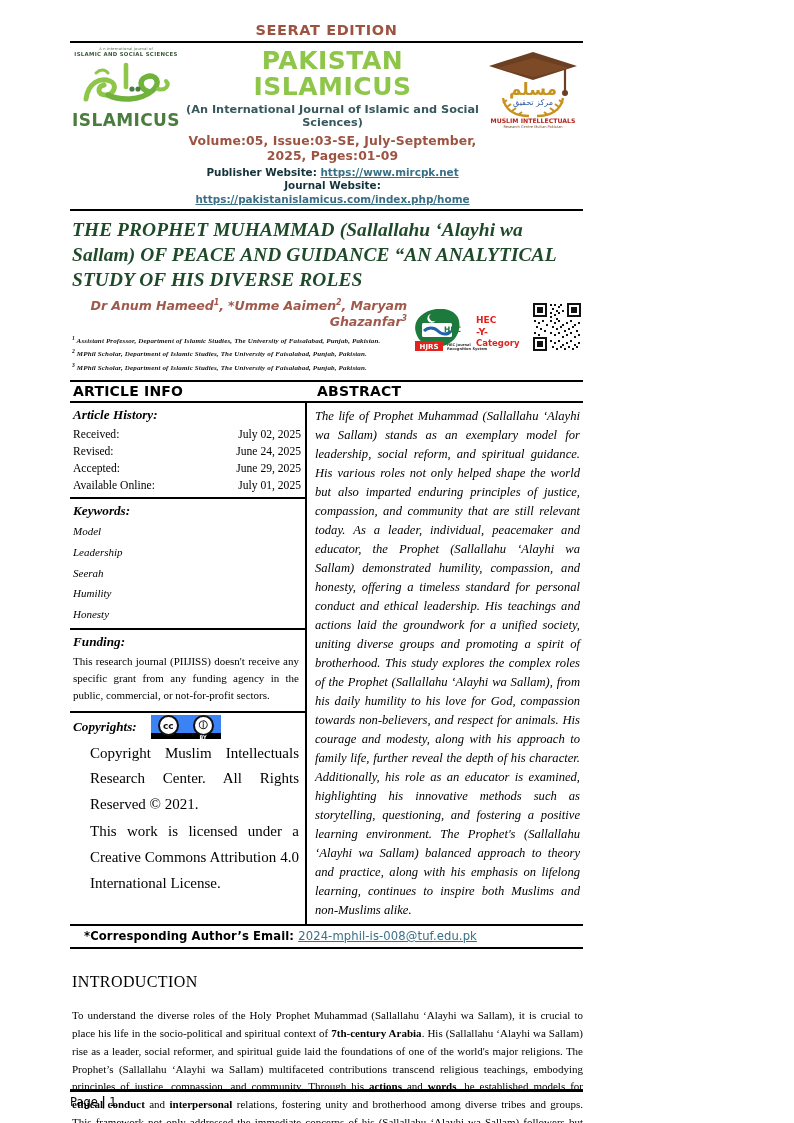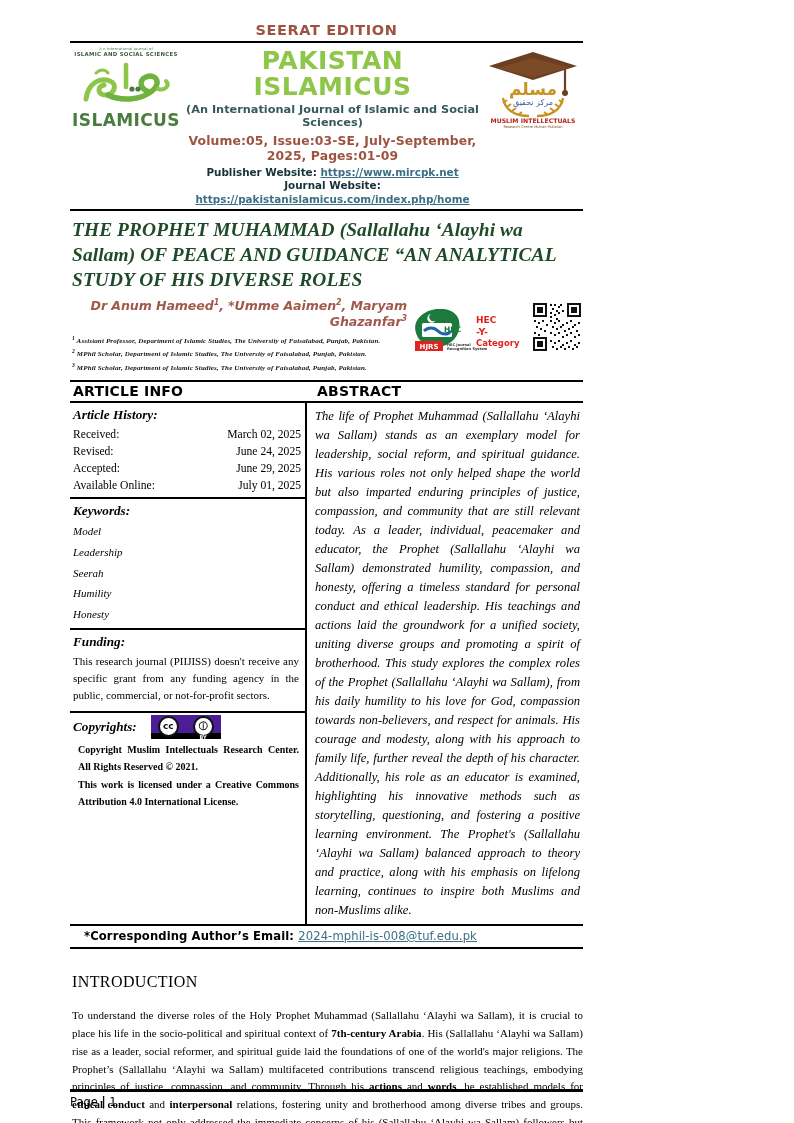--- a/index.html
+++ b/index.html
@@ -253,49 +253,48 @@
   }
   .copy-block { padding: 2px 6px 5px 0; }
   .copy-head-row {
     display: flex;
     align-items: center;
     gap: 14px;
     margin-bottom: 2px;
   }
   .cc-badge {
     width: 70px; height: 24px;
-    background: #4c1d95;
+    background: #3b82f6;
     position: relative;
     display: flex;
-    align-items: flex-end;
+    align-items: center;
     justify-content: space-around;
   }
   .cc-badge .cc-bar {
     position: absolute; left: 0; right: 0; bottom: 0; height: 6px; background: #000;
   }
   .cc-circ {
     width: 17px; height: 17px; border-radius: 50%;
     border: 2px solid #111; background: #ffffff;
     font-family: "DejaVu Sans", sans-serif;
     font-weight: bold; font-size: 9px;
     display: flex; align-items: center; justify-content: center;
     color: #111; z-index: 2; margin-bottom: 2px;
   }
   .cc-by-label {
     position: absolute; bottom: -1px; right: 14px;
     font-family: "DejaVu Sans", sans-serif;
     font-size: 5px; color: #fff; font-weight: bold; z-index: 3;
   }
   .copy-text {
     font-family: "Liberation Serif", serif;
-    font-size: 10px;
+    font-size: 15px;
     line-height: 1.72;
     text-align: justify;
-    margin: 1px 0 0 8px;
-    font-weight: bold;
+    margin: 1px 0 0 20px;
   }
   .abstract-text {
     font-family: "Liberation Serif", serif;
     font-style: italic;
     font-size: 12.6px;
     line-height: 1.51;
     text-align: justify;
     margin: 0;
   }
 
@@ -529,21 +528,21 @@
       <div class="h-right">ABSTRACT</div>
     </div>
 
     <div class="it-body">
       <div class="it-left">
 
         <div class="hist-block">
           <div class="sec-title">Article History:</div>
           <div class="hist-row">
             <span>Received:</span>
-            <span>March 02, 2025</span>
+            <span>July 02, 2025</span>
           </div>
           <div class="hist-row">
             <span>Revised:</span>
             <span>June 24, 2025</span>
           </div>
           <div class="hist-row">
             <span>Accepted:</span>
             <span>June 29, 2025</span>
           </div>
           <div class="hist-row">

